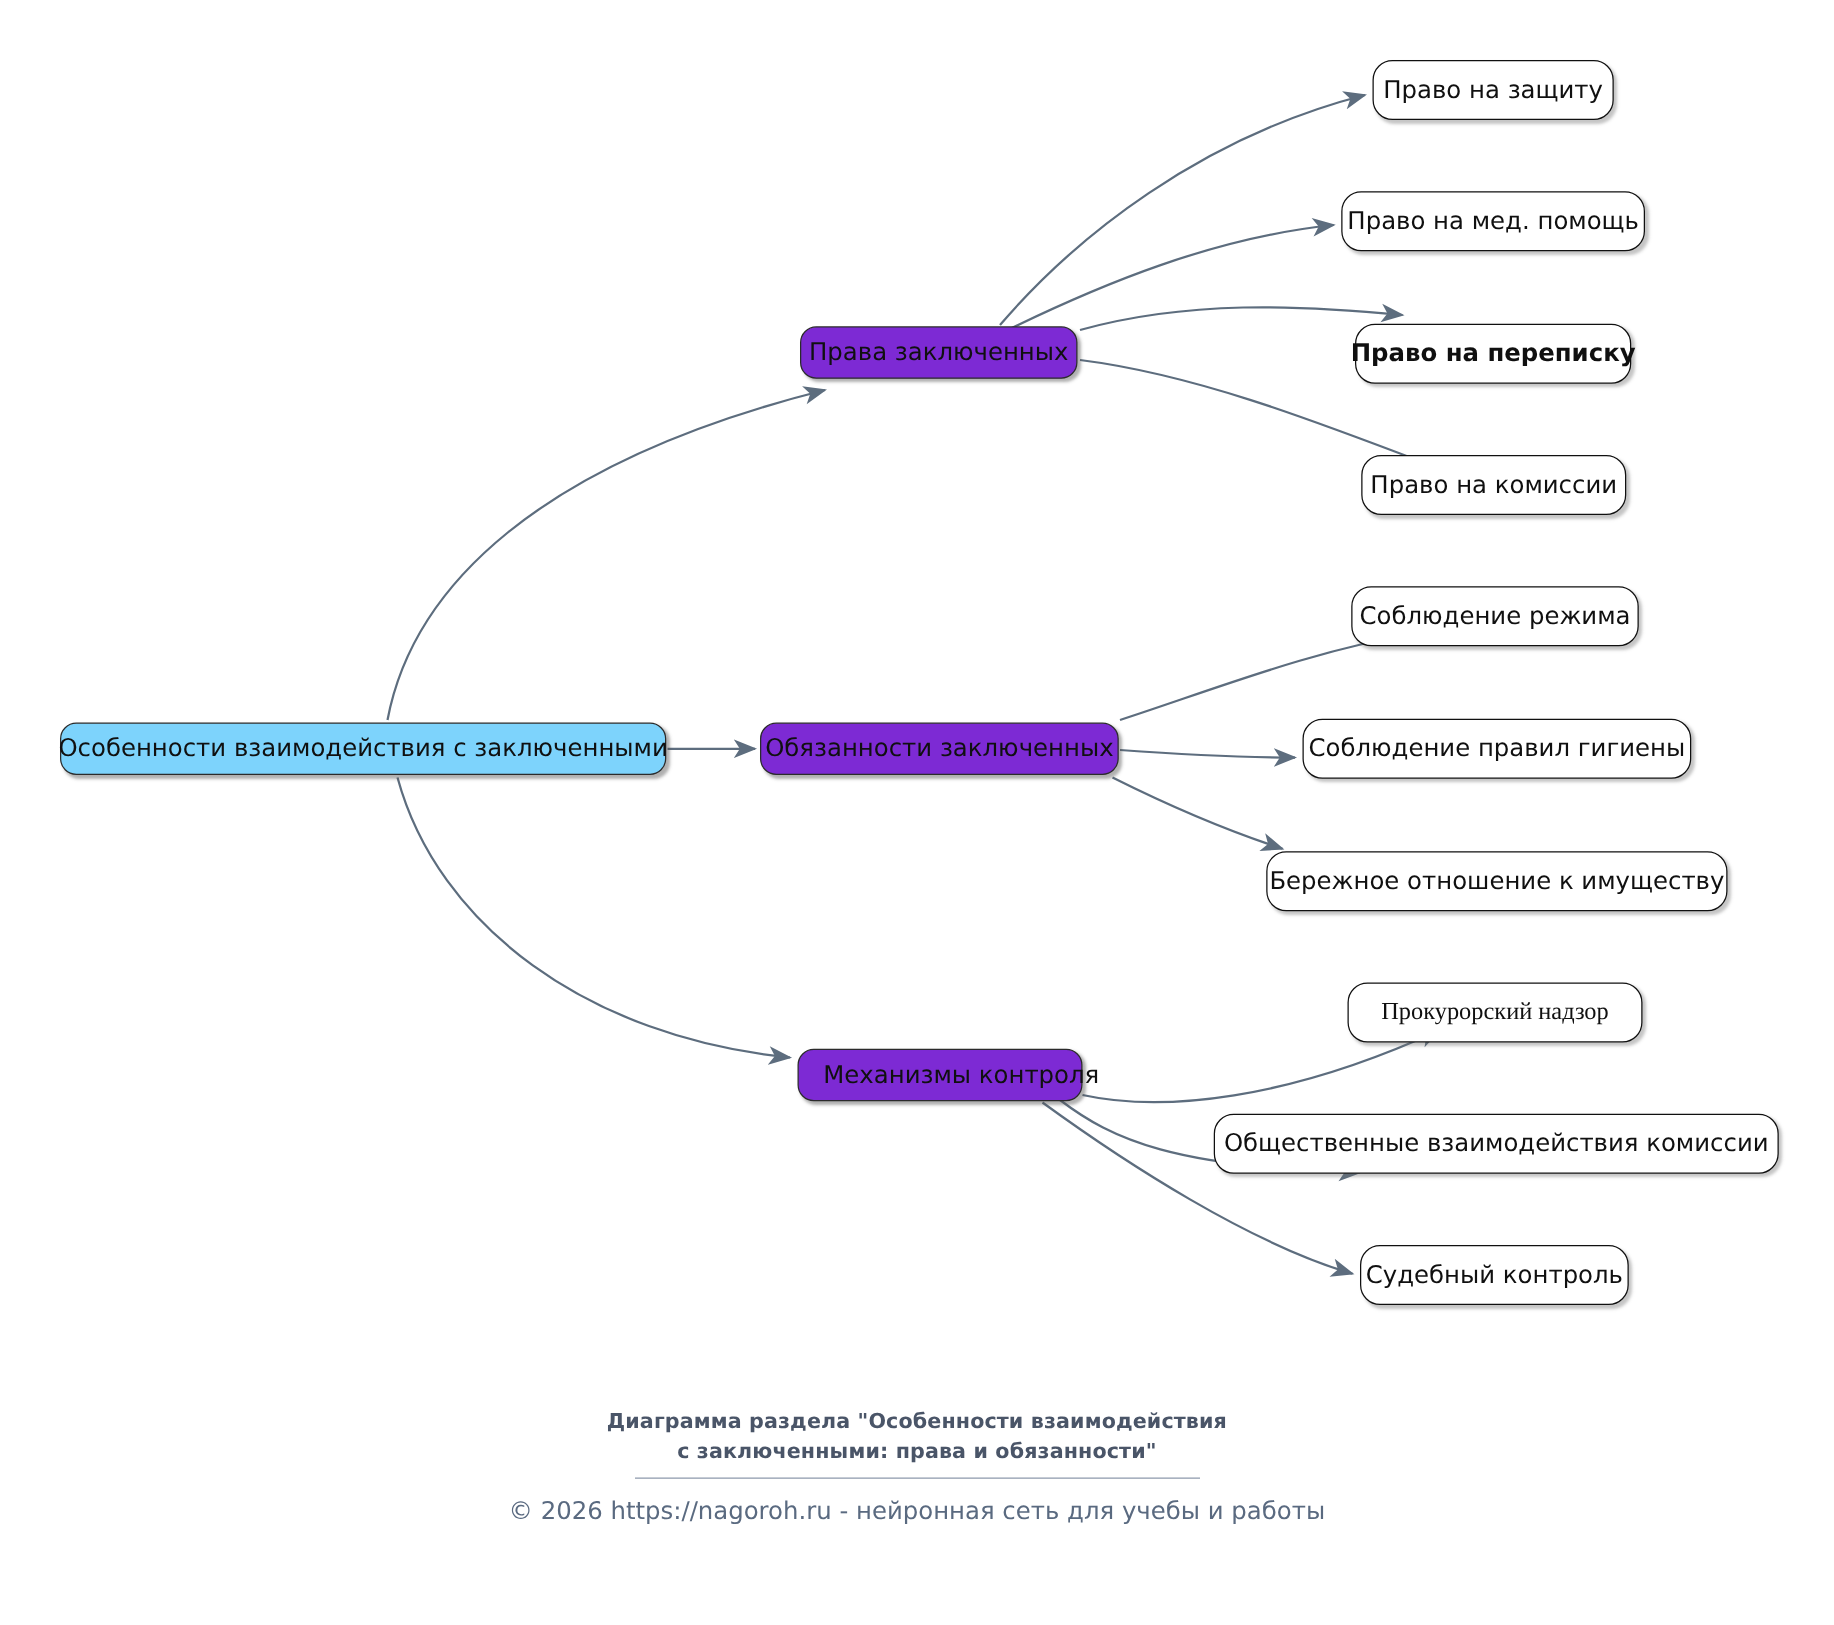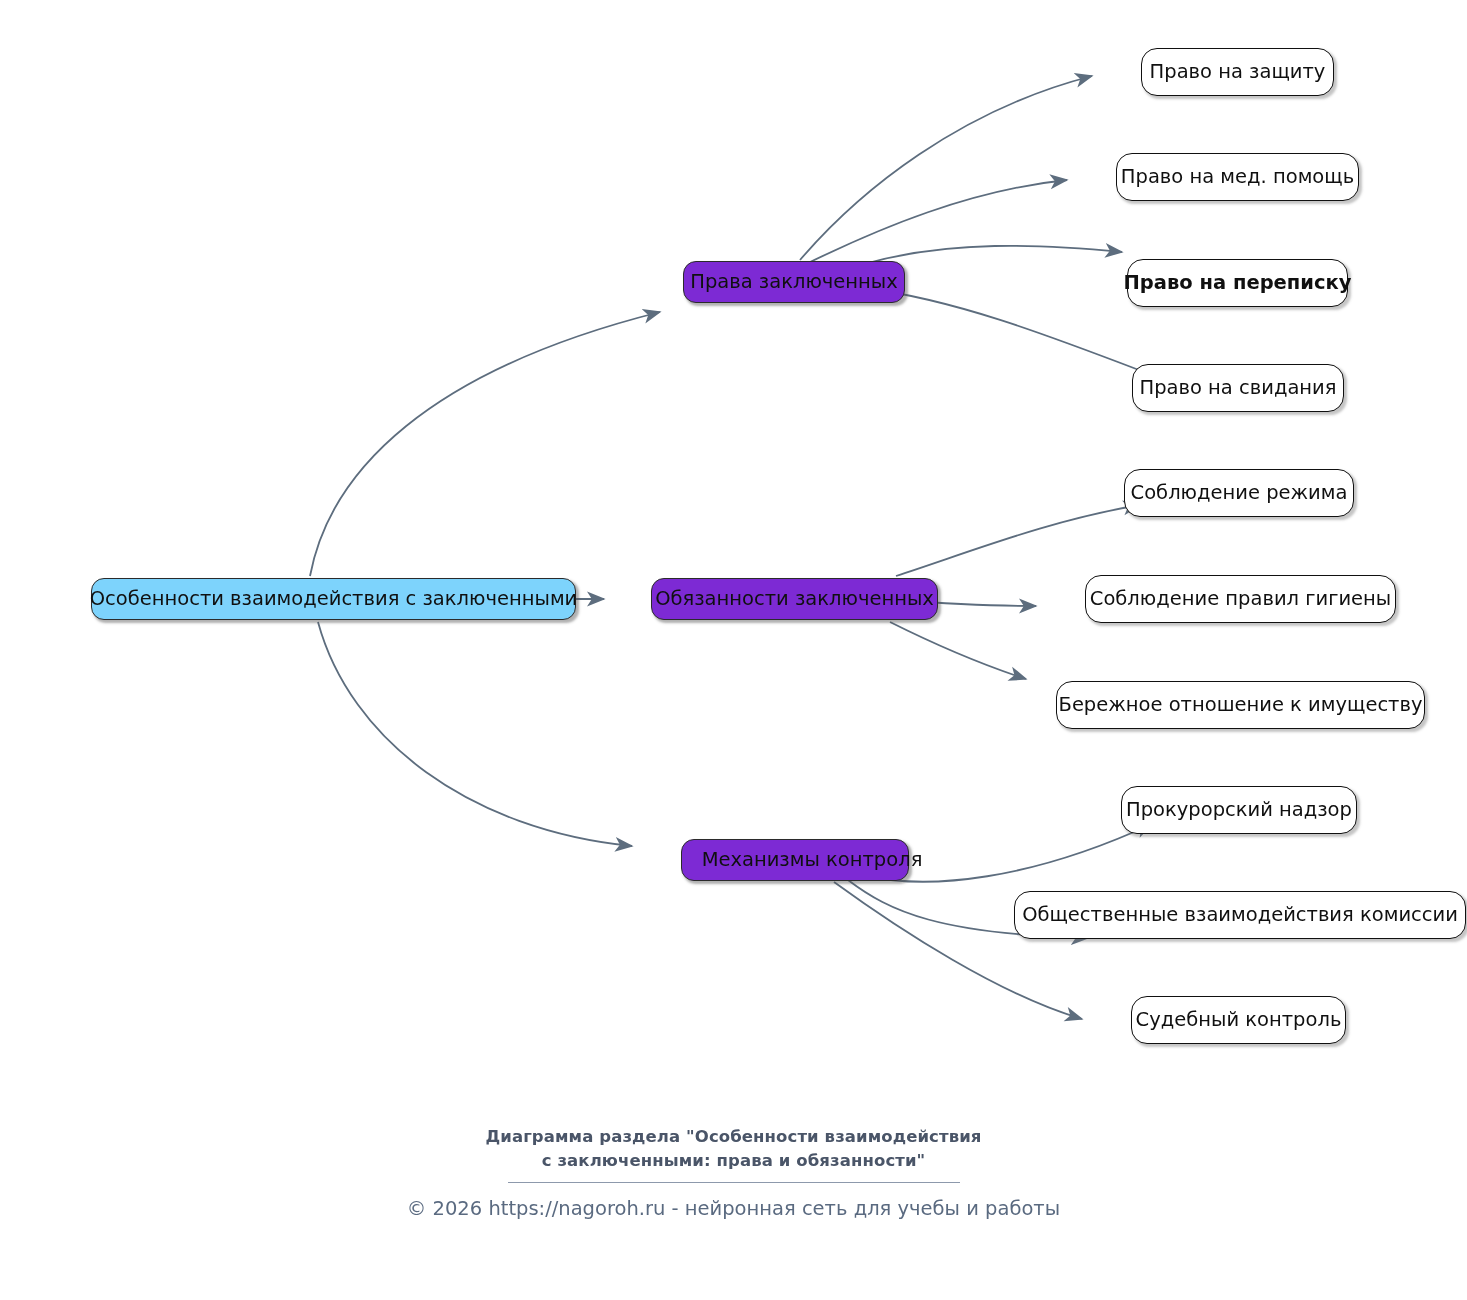--- a/index.html
+++ b/index.html
@@ -28,21 +28,20 @@
   }
   .node {
     position: absolute;
     box-sizing: border-box;
     display: flex;
     align-items: center;
     justify-content: center;
     text-align: center;
     white-space: nowrap;
     line-height: 1.05;
-    margin-left: 43px;
   }
   .node-root {
     background: #7dd3fc;
     border: 1.6px solid #2b2b2b;
     border-radius: 13px;
     color: #101010;
     font-size: 19.5px;
     box-shadow: 2.5px 2.5px 2.5px rgba(80,80,80,0.45);
   }
   .node-branch {
@@ -126,27 +125,27 @@
 
   <div class="node node-branch" style="left:640px; top:261px; width:222px; height:42px;">Права заключенных</div>
 
   <div class="node node-branch" style="left:608px; top:578px; width:287px; height:42px;">Обязанности заключенных</div>
 
   <div class="node node-branch" style="left:638px; top:839px; width:228px; height:42px;padding-left:34px;">Механизмы контроля</div>
 
   <div class="node node-leaf" style="left:1098px; top:48px;  width:193px; height:48px;">Право на защиту</div>
   <div class="node node-leaf" style="left:1073px; top:153px; width:243px; height:48px;">Право на мед. помощь</div>
   <div class="node node-leaf" style="left:1084px; top:259px; width:221px; height:48px;font-weight:bold;">Право на переписку</div>
-  <div class="node node-leaf" style="left:1089px; top:364px; width:212px; height:48px;">Право на свидания</div>
+  <div class="node node-leaf" style="left:1089px; top:364px; width:212px; height:48px;">Право на комиссии</div>
 
   <div class="node node-leaf" style="left:1081px; top:469px; width:230px; height:48px;">Соблюдение режима</div>
   <div class="node node-leaf" style="left:1042px; top:575px; width:311px; height:48px;">Соблюдение правил гигиены</div>
   <div class="node node-leaf" style="left:1013px; top:681px; width:369px; height:48px;">Бережное отношение к имуществу</div>
 
-  <div class="node node-leaf" style="left:1078px; top:786px; width:236px; height:48px;">Прокурорский надзор</div>
+  <div class="node node-leaf" style="left:1078px; top:786px; width:236px; height:48px;font-family:Liberation Serif, serif;">Прокурорский надзор</div>
   <div class="node node-leaf" style="left:971px;  top:891px; width:452px; height:48px;">Общественные взаимодействия комиссии</div>
   <div class="node node-leaf" style="left:1088px; top:996px; width:215px; height:48px;">Судебный контроль</div>
 
   <div id="caption">
     <div class="caption-title">Диаграмма раздела "Особенности взаимодействия</div>
     <div class="caption-title">с заключенными: права и обязанности"</div>
     <div class="caption-rule"></div>
     <div class="caption-credit">© 2026 https://nagoroh.ru - нейронная сеть для учебы и работы</div>
   </div>
 

